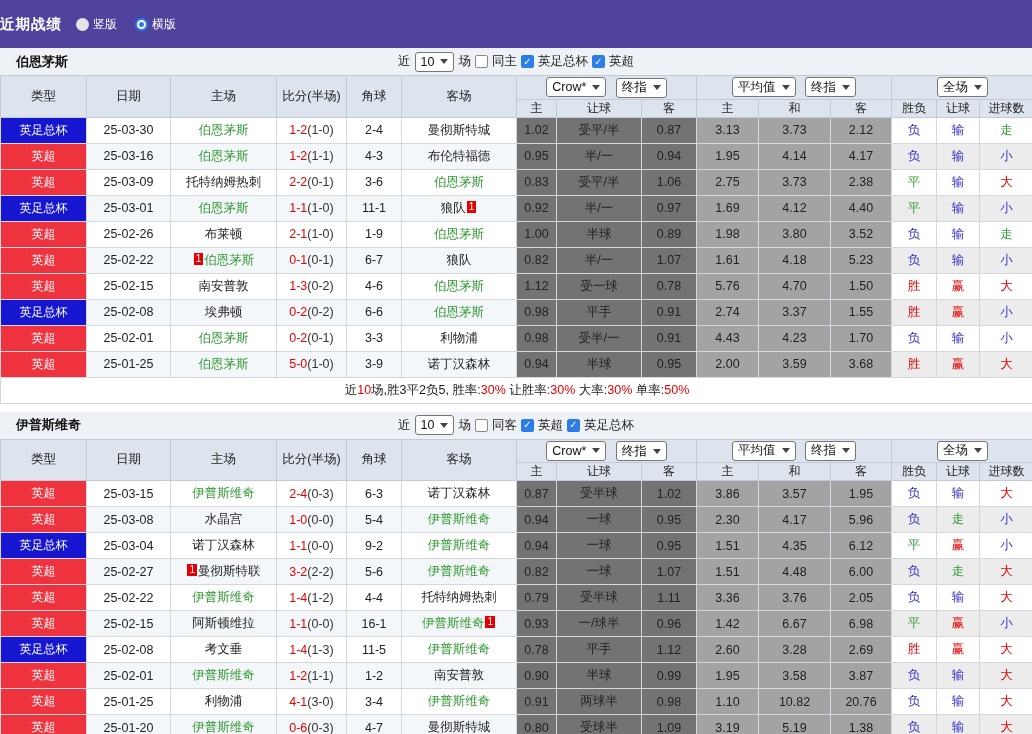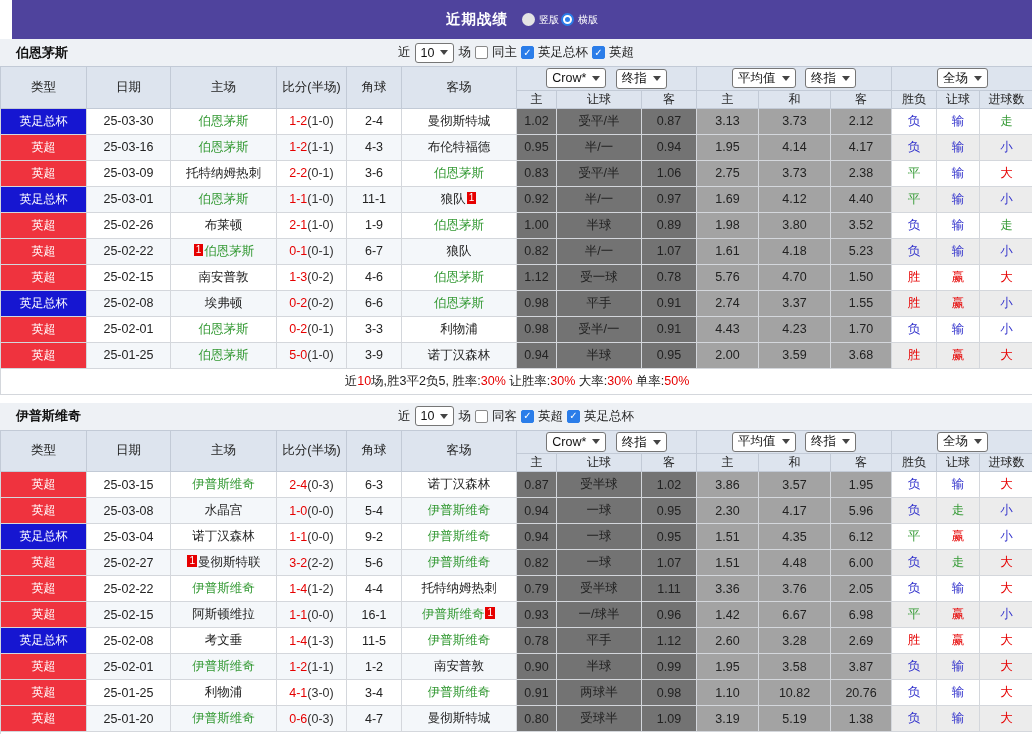--- a/index.html
+++ b/index.html
@@ -4,25 +4,25 @@
 <style>
   * { margin:0; padding:0; box-sizing:border-box; }
   html,body { background:#fff; }
   body {
     width:1032px; height:734px; overflow:hidden;
     font-family:"Liberation Sans","DejaVu Sans",sans-serif;
     font-size:12.5px; color:#222;
   }
   
   .topbar {
-    height:39px; background:#4f439d; color:#fff;
-    display:flex; align-items:center; justify-content:center; gap:14px;margin-left:12px;
+    height:48px; background:#4f439d; color:#fff;
+    display:flex; align-items:center; gap:14px;
   }
   .topbar .title { font-size:14.5px; font-weight:bold; letter-spacing:1px; }
-  .radio-group { display:flex; align-items:center; gap:2px; font-size:10px; }
+  .radio-group { display:flex; align-items:center; gap:18px; font-size:12px; }
   .radio-item { display:flex; align-items:center; gap:4px; cursor:pointer; }
   .radio { width:13px; height:13px; border-radius:50%; background:#e4e4e4; display:inline-block; position:relative; }
   .radio.checked { background:#fff; border:2px solid #2b7de9; }
   .radio.checked::after { content:""; position:absolute; left:2px; top:2px; width:5px; height:5px; border-radius:50%; background:#2b7de9; }
   
   .band {
     height:27px; background:#eef1f5; position:relative;
     display:flex; align-items:center; justify-content:center;
   }
   .band .team { position:absolute; left:16px; font-weight:bold; font-size:13px; color:#111; }

